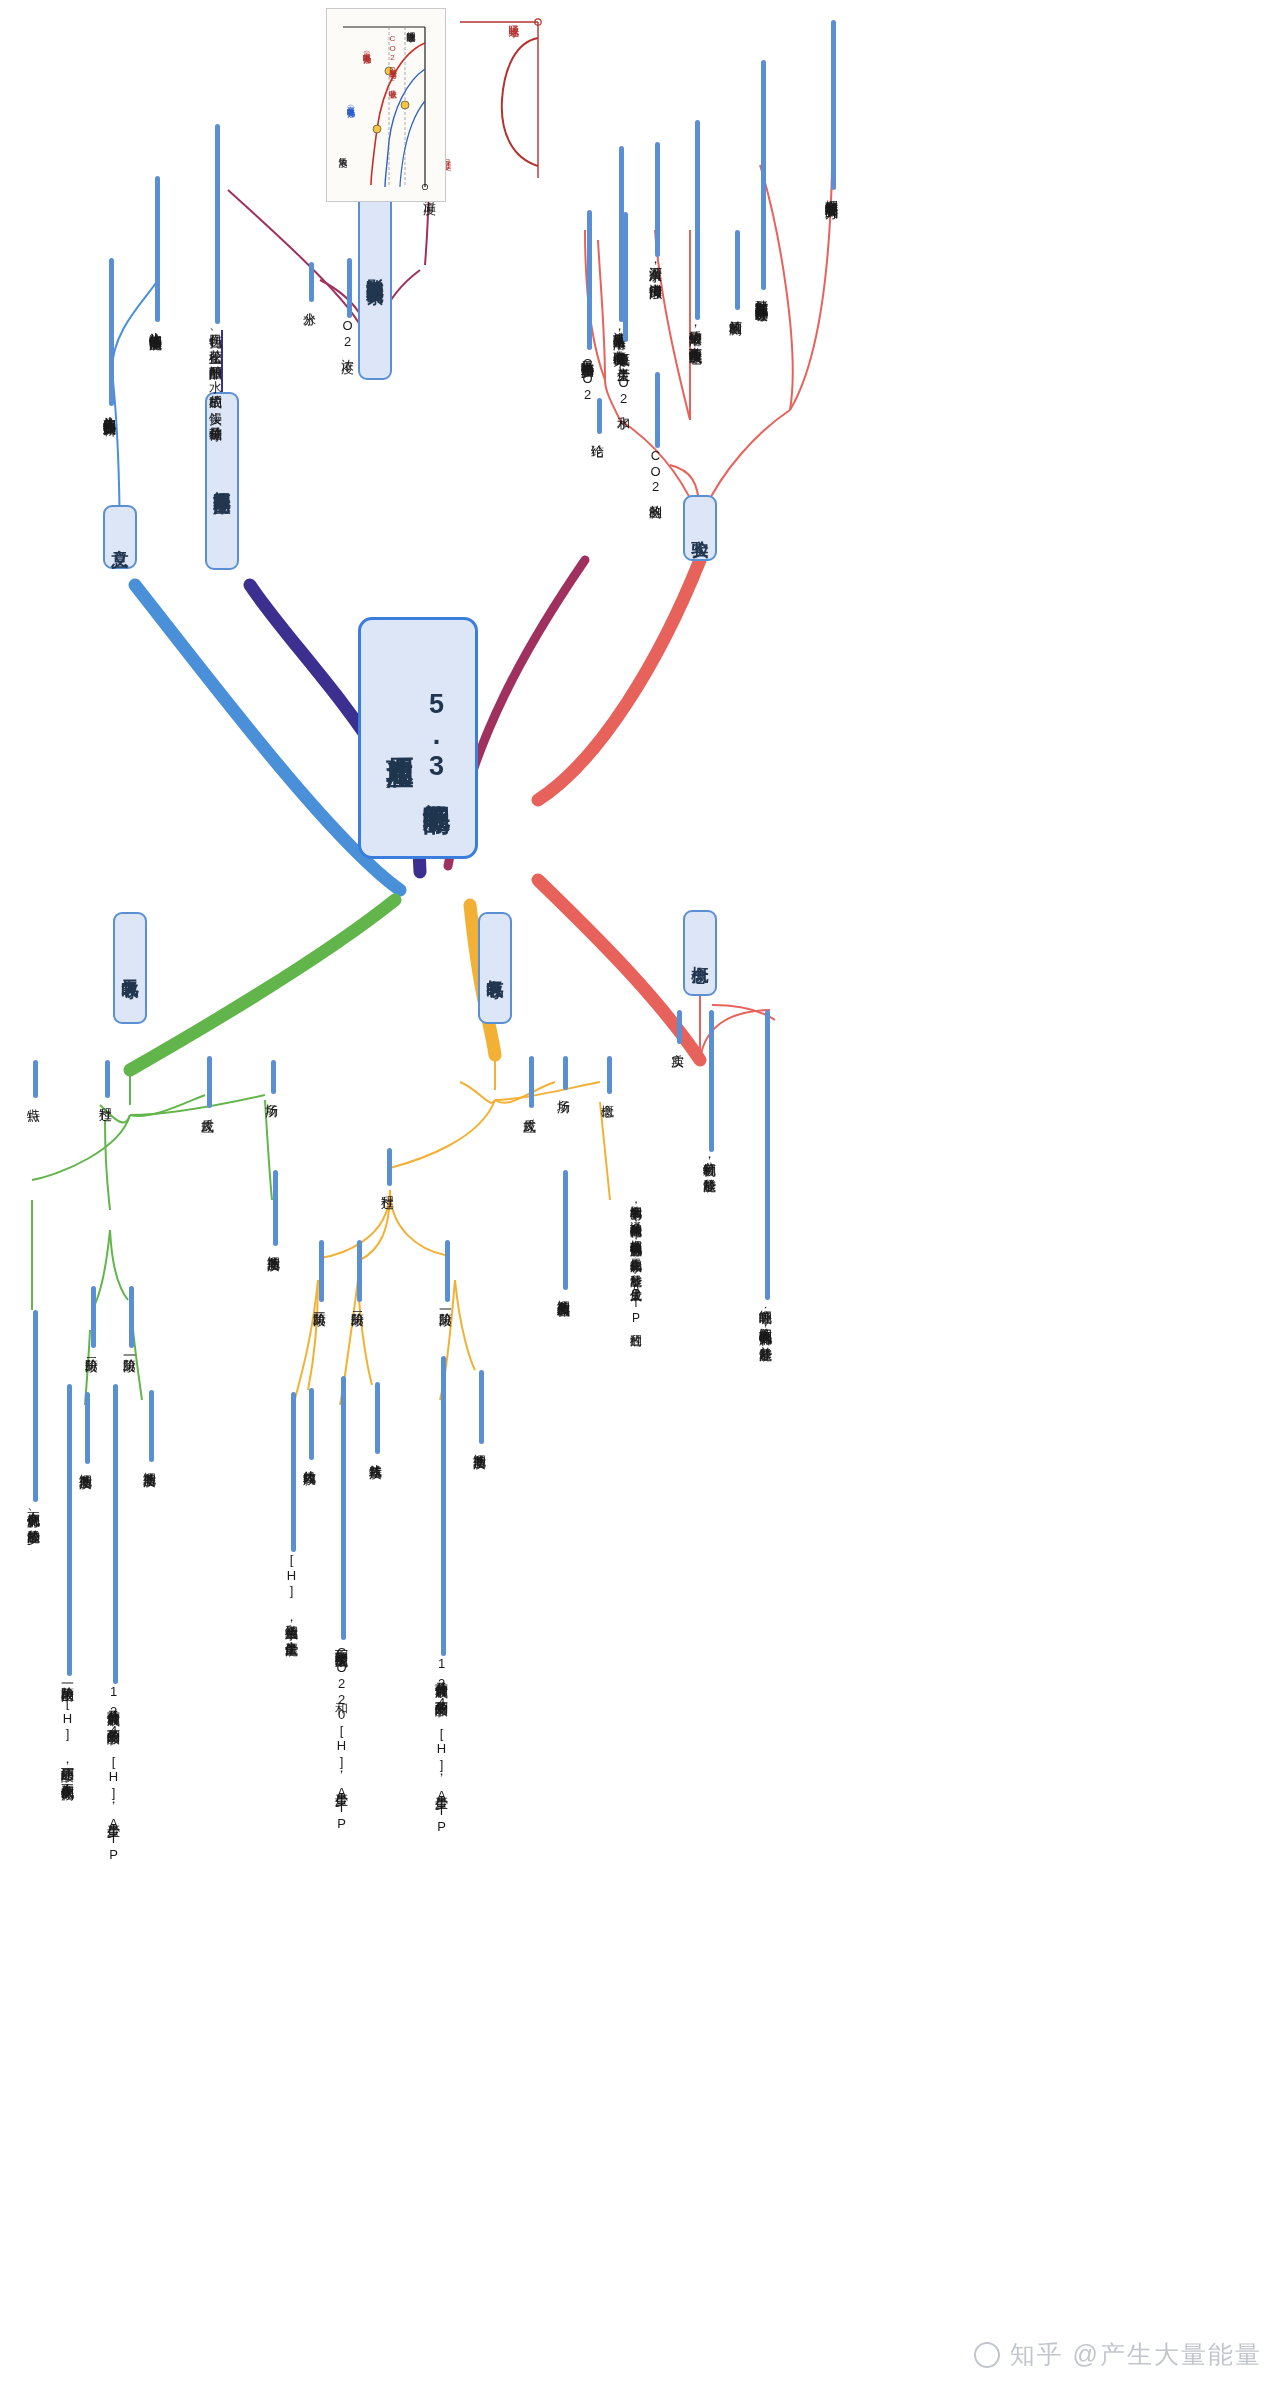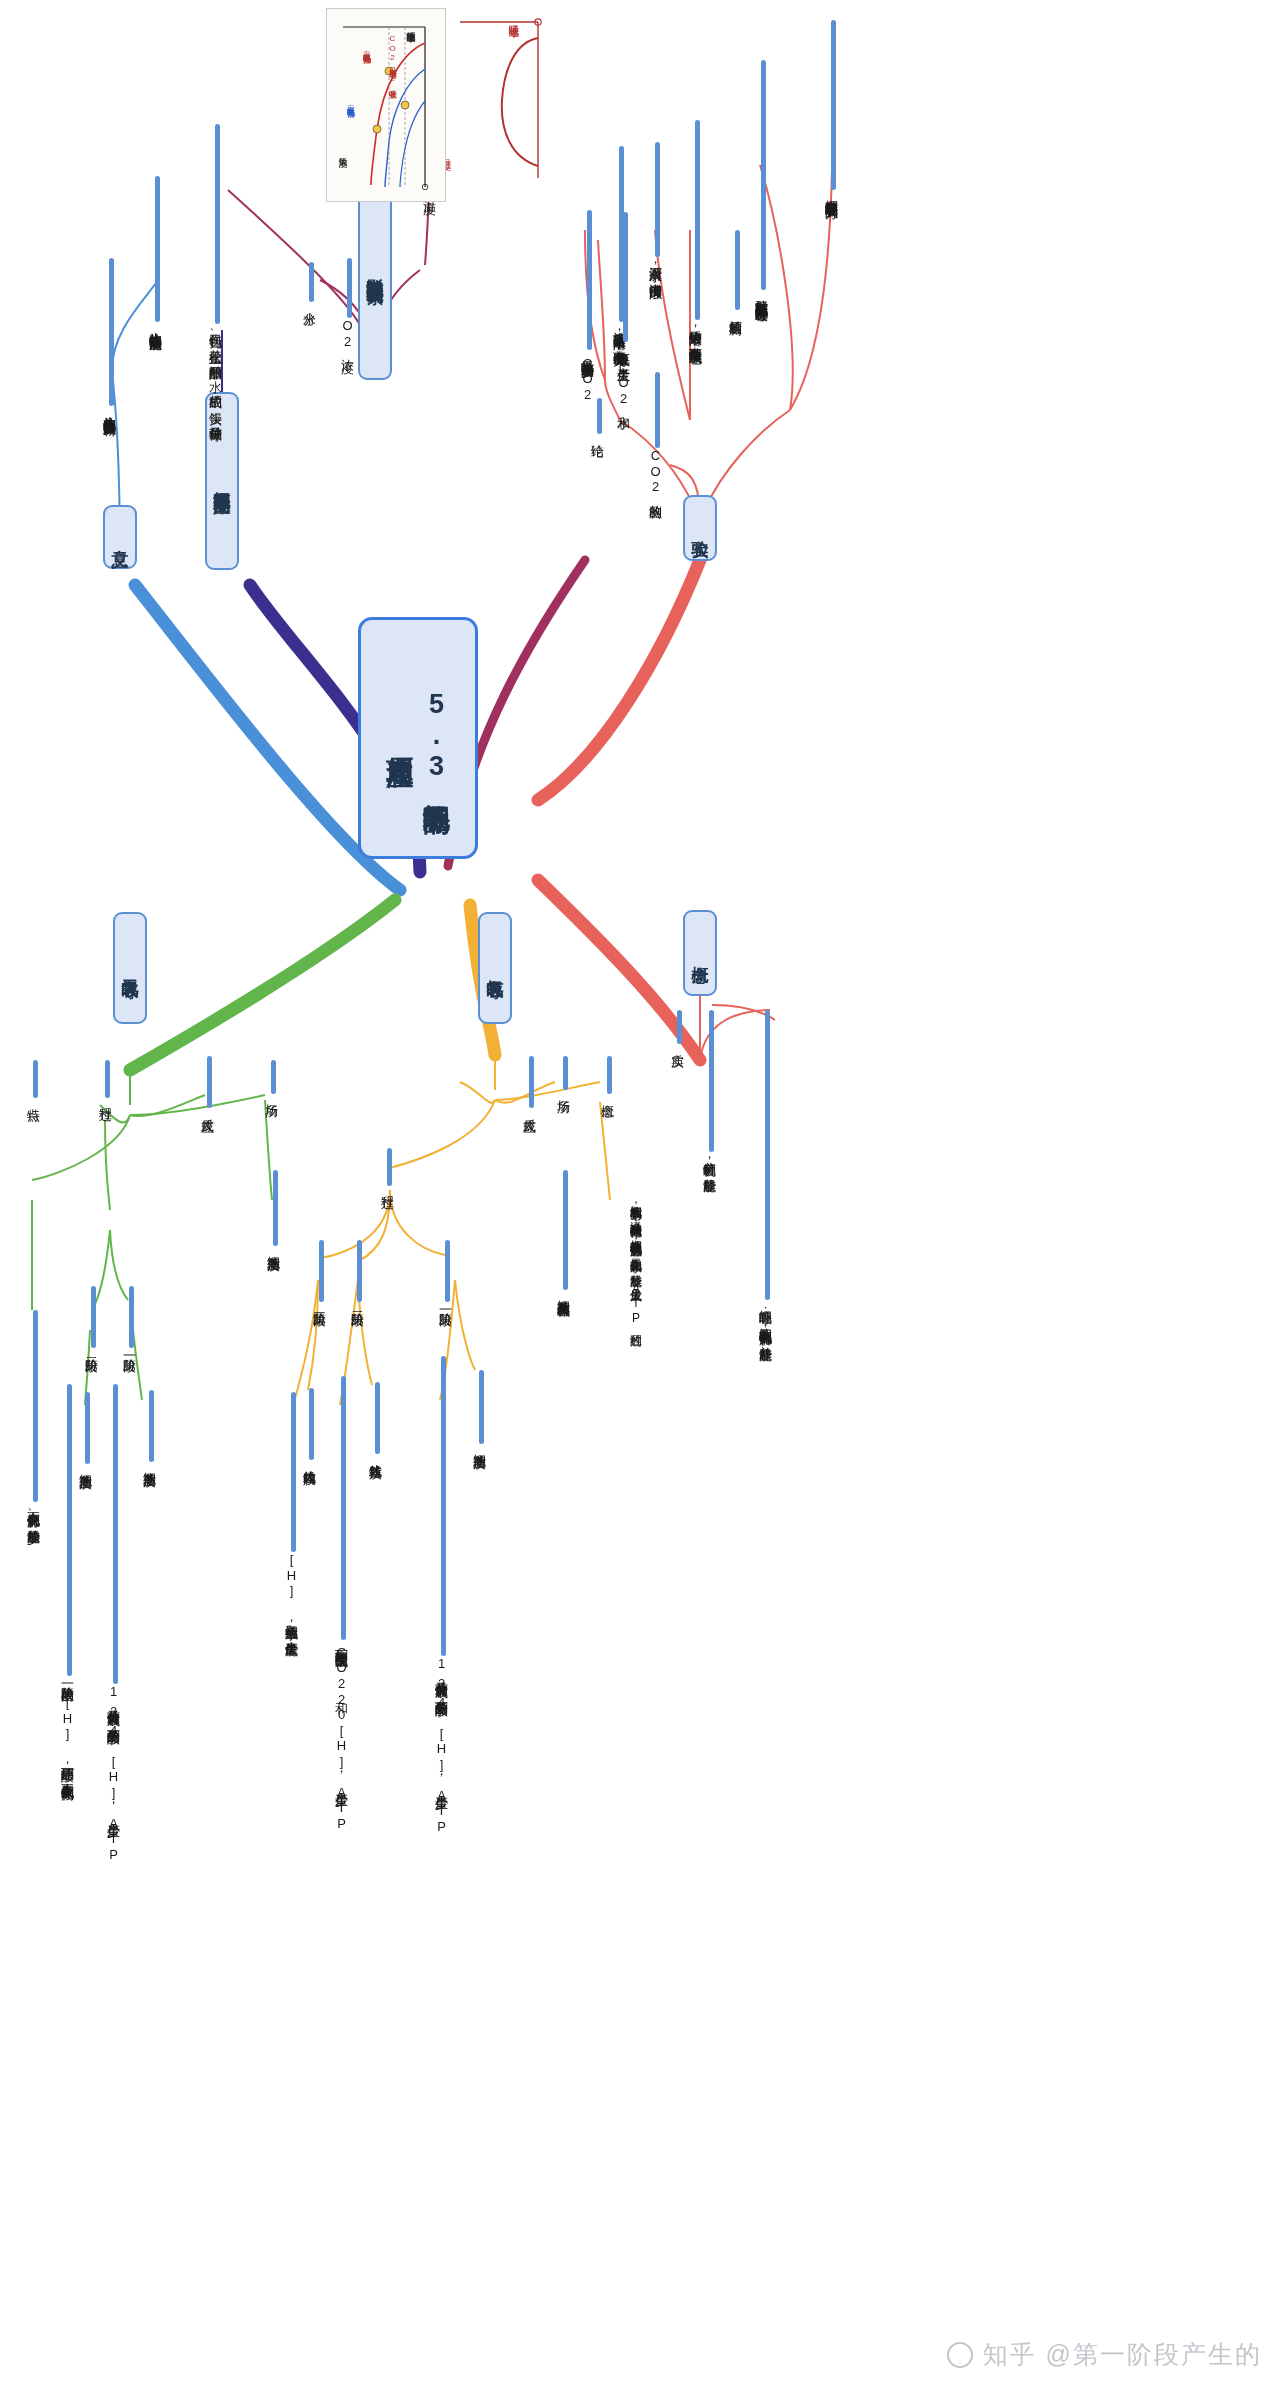--- a/index.html
+++ b/index.html
@@ -399,14 +399,14 @@
   <span class="bar" style="height:72px;"></span>
   <span class="txt">细胞质基质</span>
 </div>
 <div class="leaf" style="left:58px;top:1384px;">
   <span class="bar" style="height:292px;"></span>
   <span class="txt">第一阶段产生的 [H] 还原丙酮酸，产生不彻底的氧化产物</span>
 </div>
 
 <div class="watermark">
   <span class="wm-logo"></span>
-  <span>知乎 @第一阶段产生的</span>
+  <span>知乎 @产生大量能量</span>
 </div>
 
 </body></html>

